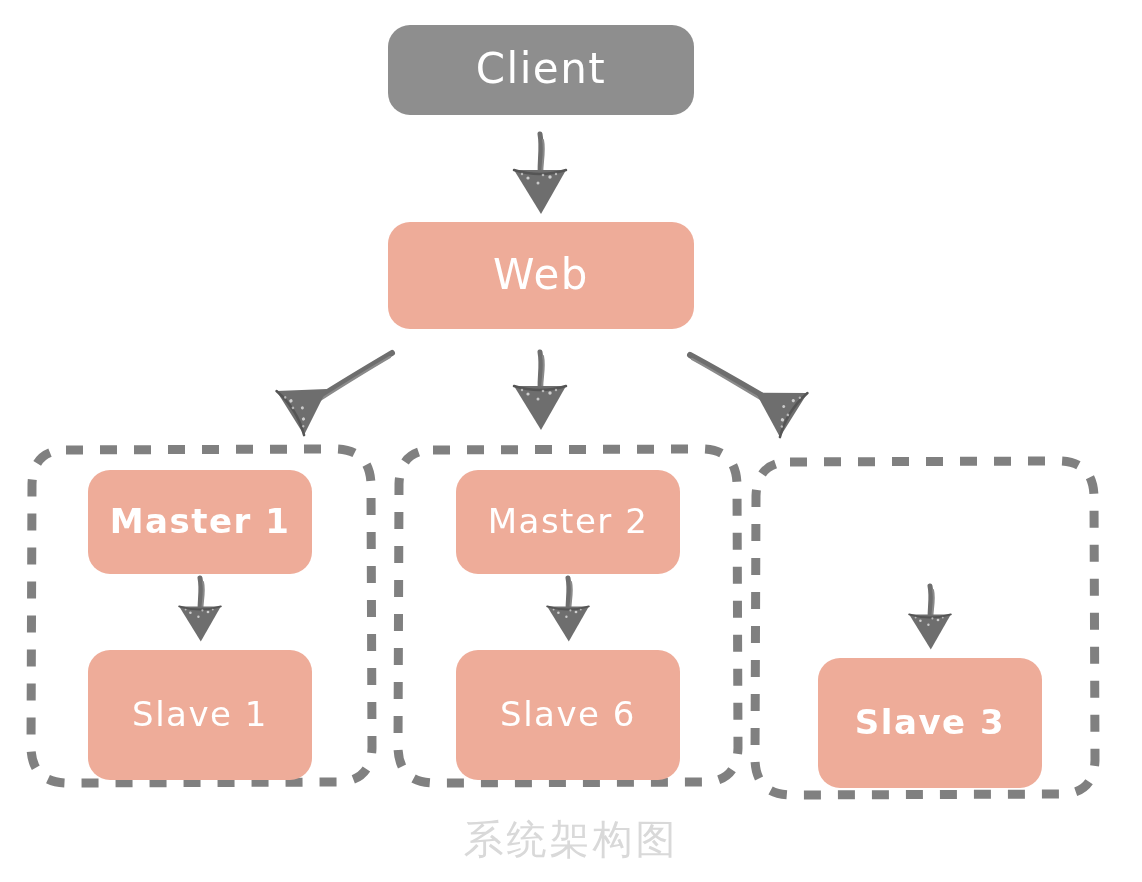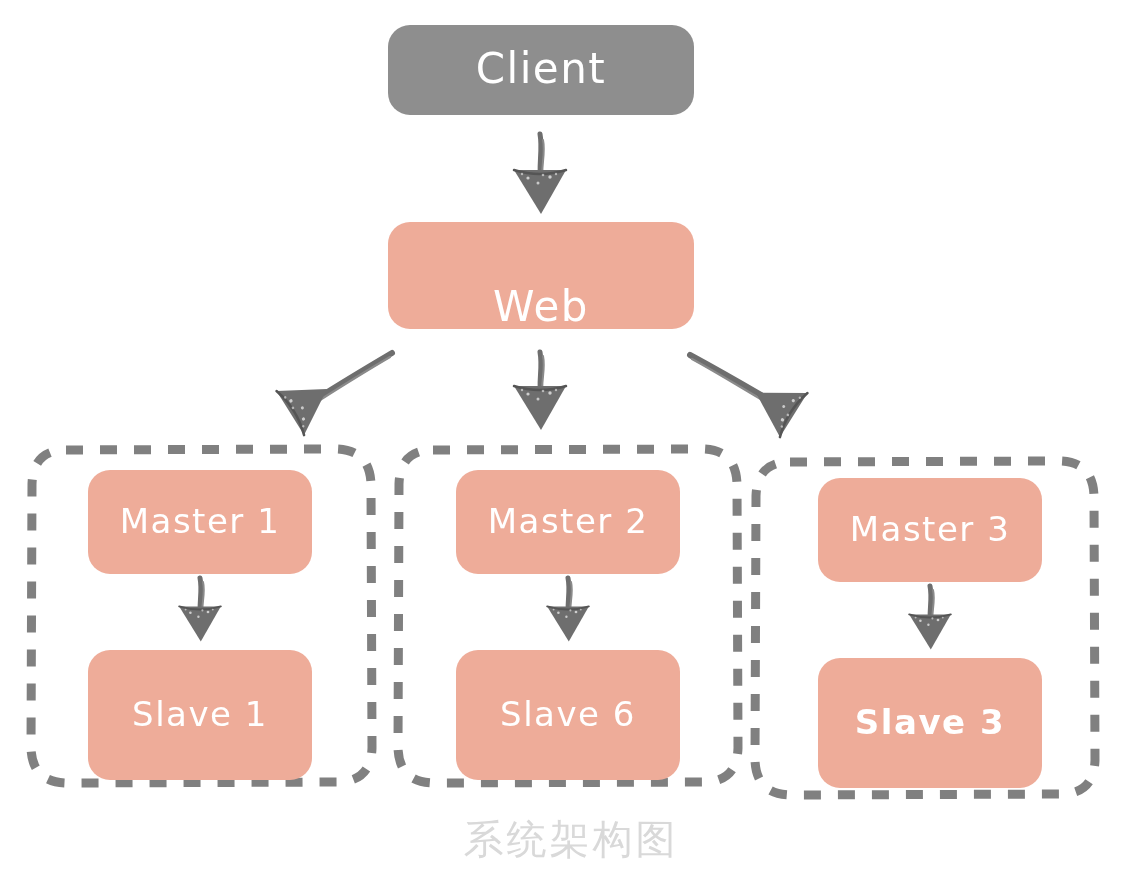--- a/index.html
+++ b/index.html
@@ -50,21 +50,20 @@
     background: #8e8e8e;
     font-size: 42px;
   }
   .node-web {
     left: 388px;
     top: 222px;
     width: 306px;
     height: 107px;
     background: #eeac99;
     font-size: 42px;
-    align-items: flex-end;
   }
   .group {
     position: absolute;
     box-sizing: border-box;
     border-radius: 34px;
   }
   .group-1 { left: 30px;  top: 446px; width: 342px; height: 338px; }
   .group-2 { left: 398px; top: 446px; width: 338px; height: 338px; }
   .group-3 { left: 755px; top: 458px; width: 338px; height: 338px; }
 
@@ -73,21 +72,21 @@
     height: 104px;
     background: #eeac99;
     font-size: 34px;
   }
   .node-slave {
     width: 224px;
     height: 130px;
     background: #eeac99;
     font-size: 34px;
   }
-  .m1 { left: 88px;  top: 470px; }
+  .m1 { left: 88px;  top: 470px; font-weight: bold; }
   .s1 { left: 88px;  top: 650px; }
   .m2 { left: 456px; top: 470px; text-align: center; }
   .s2 { left: 456px; top: 650px; }
   .m3 { left: 818px; top: 478px; }
   .s3 { left: 818px; top: 658px; font-weight: bold; }
 
   .caption {
     position: absolute;
     left: 0;
     top: 812px;
@@ -203,22 +202,19 @@
     <span class="node-label">Slave 1</span>
   </div>
 
   <div class="node node-master m2">
     <span class="node-label">Master 2</span>
   </div>
   <div class="node node-slave s2">
     <span class="node-label">Slave 6</span>
   </div>
 
-  <div class="node node-master m3">
-    <span class="node-label">Master 3</span>
-  </div>
   <div class="node node-slave s3">
     <span class="node-label">Slave 3</span>
   </div>
 
   <div class="caption">系统架构图</div>
 
 </div>
 
 </body></html>

